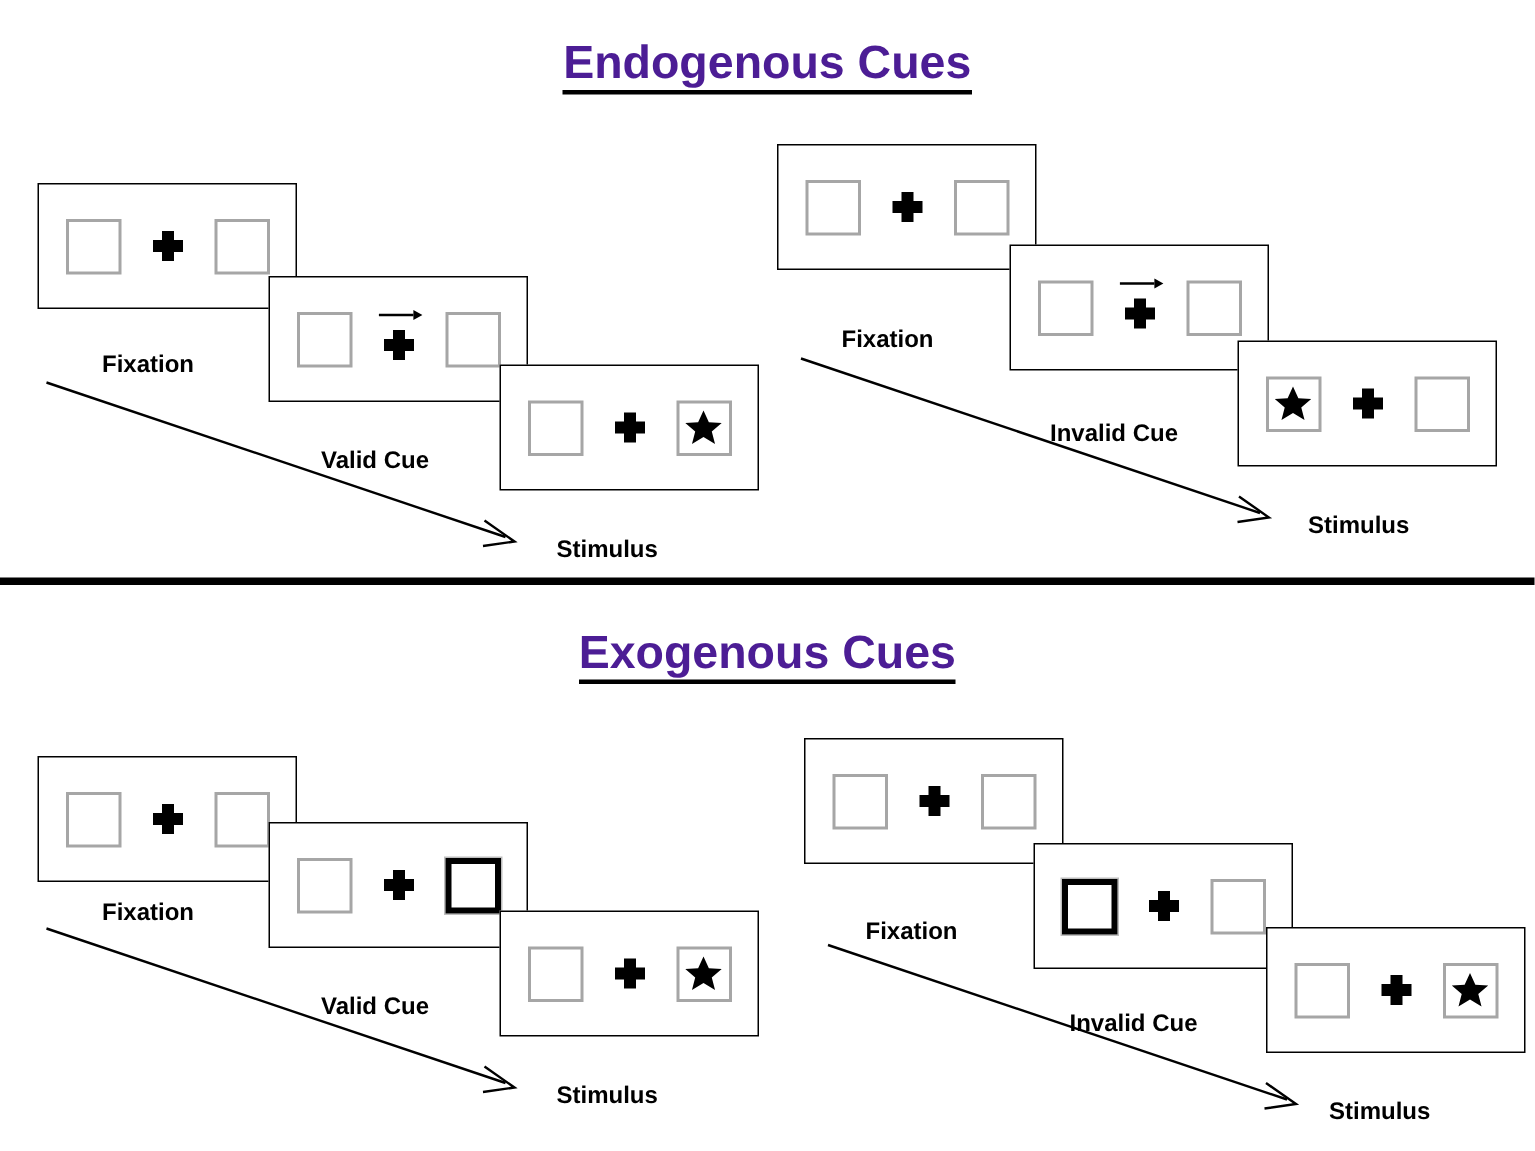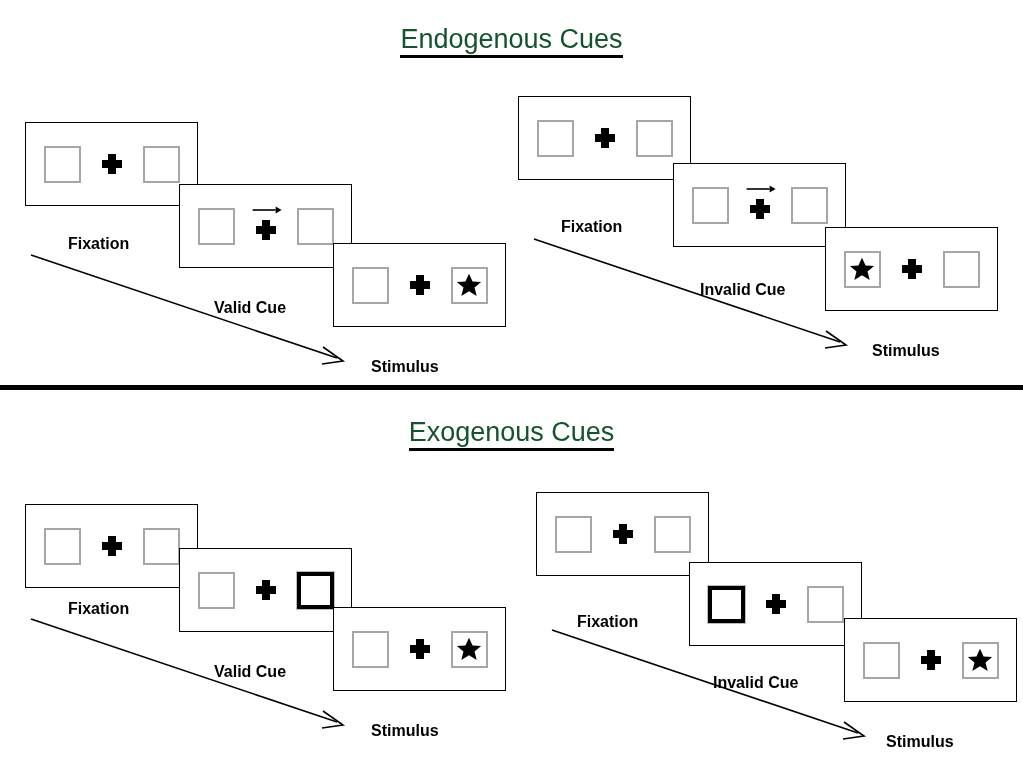--- a/index.html
+++ b/index.html
@@ -15,24 +15,24 @@
     color: #000000;
     overflow: hidden;
   }
 
   
   .section-title {
     position: absolute;
     width: 100%;
     left: 0;
     text-align: center;
-    font-size: 27px;
-    font-weight: normal;
+    font-size: 31px;
+    font-weight: bold;
     letter-spacing: 0px;
-    color: #14532d;
+    color: #4c1d95;
   }
   .section-title span {
     border-bottom: 3px solid #000;
     padding-bottom: 1px;
   }
 
   
   .divider {
     position: absolute;
     left: 0;

